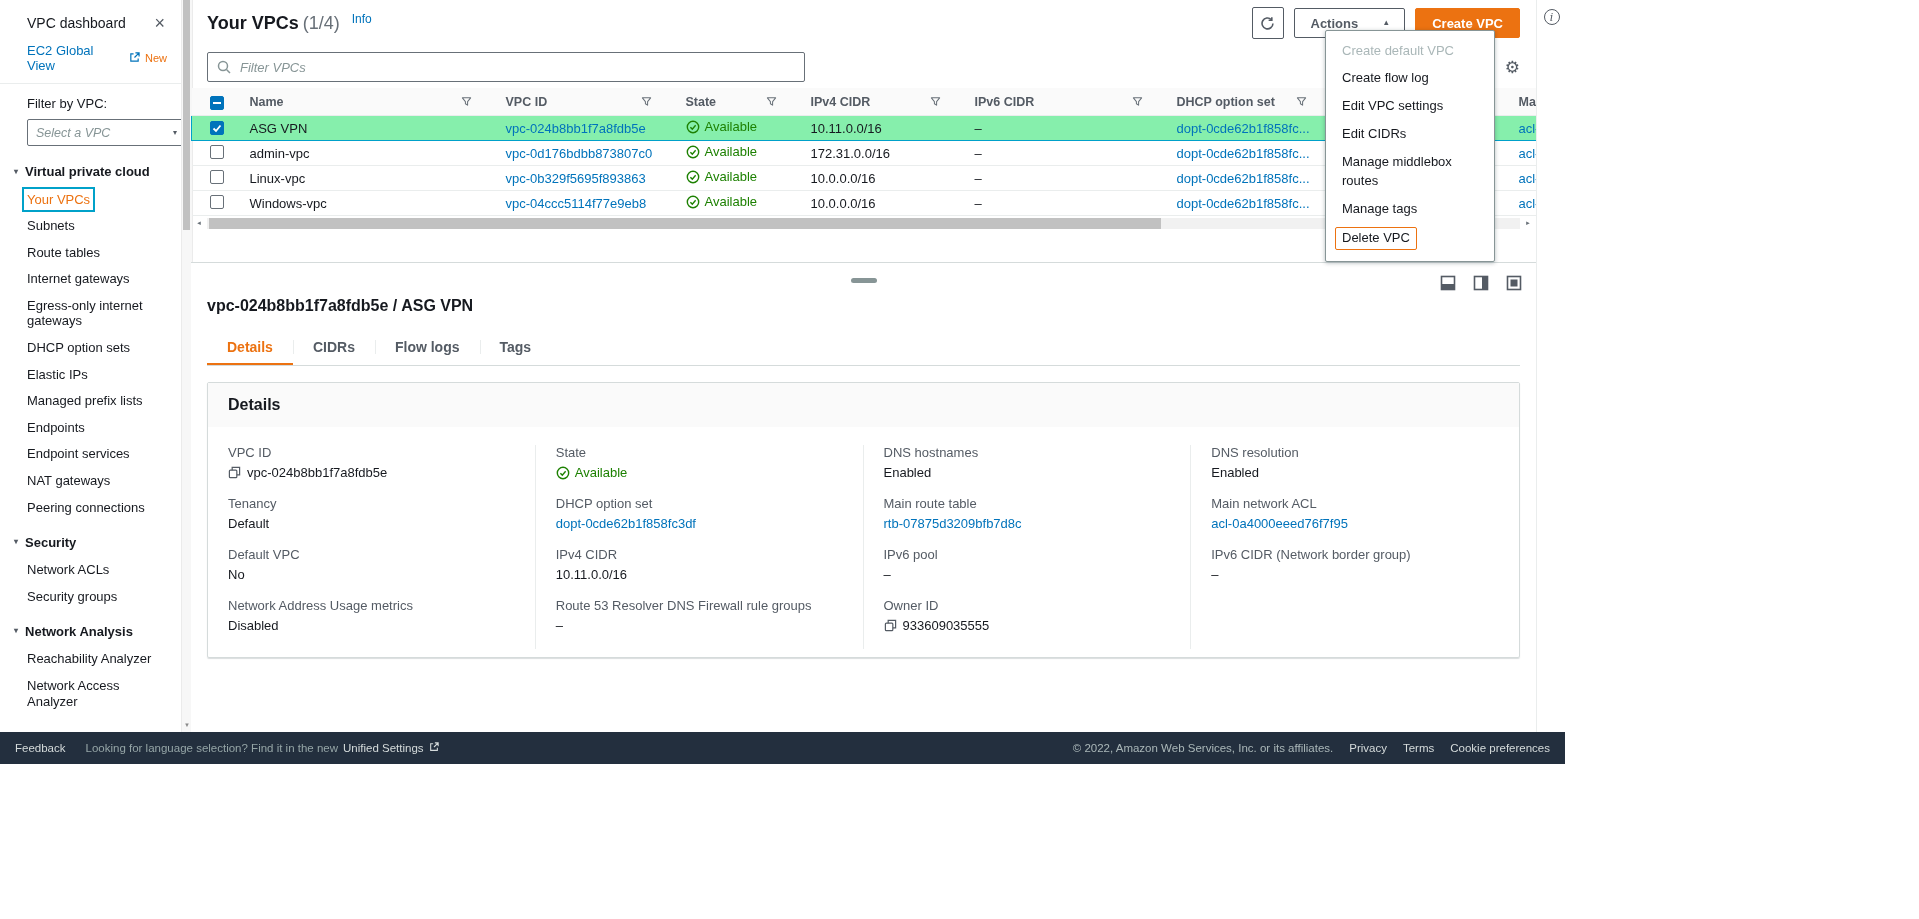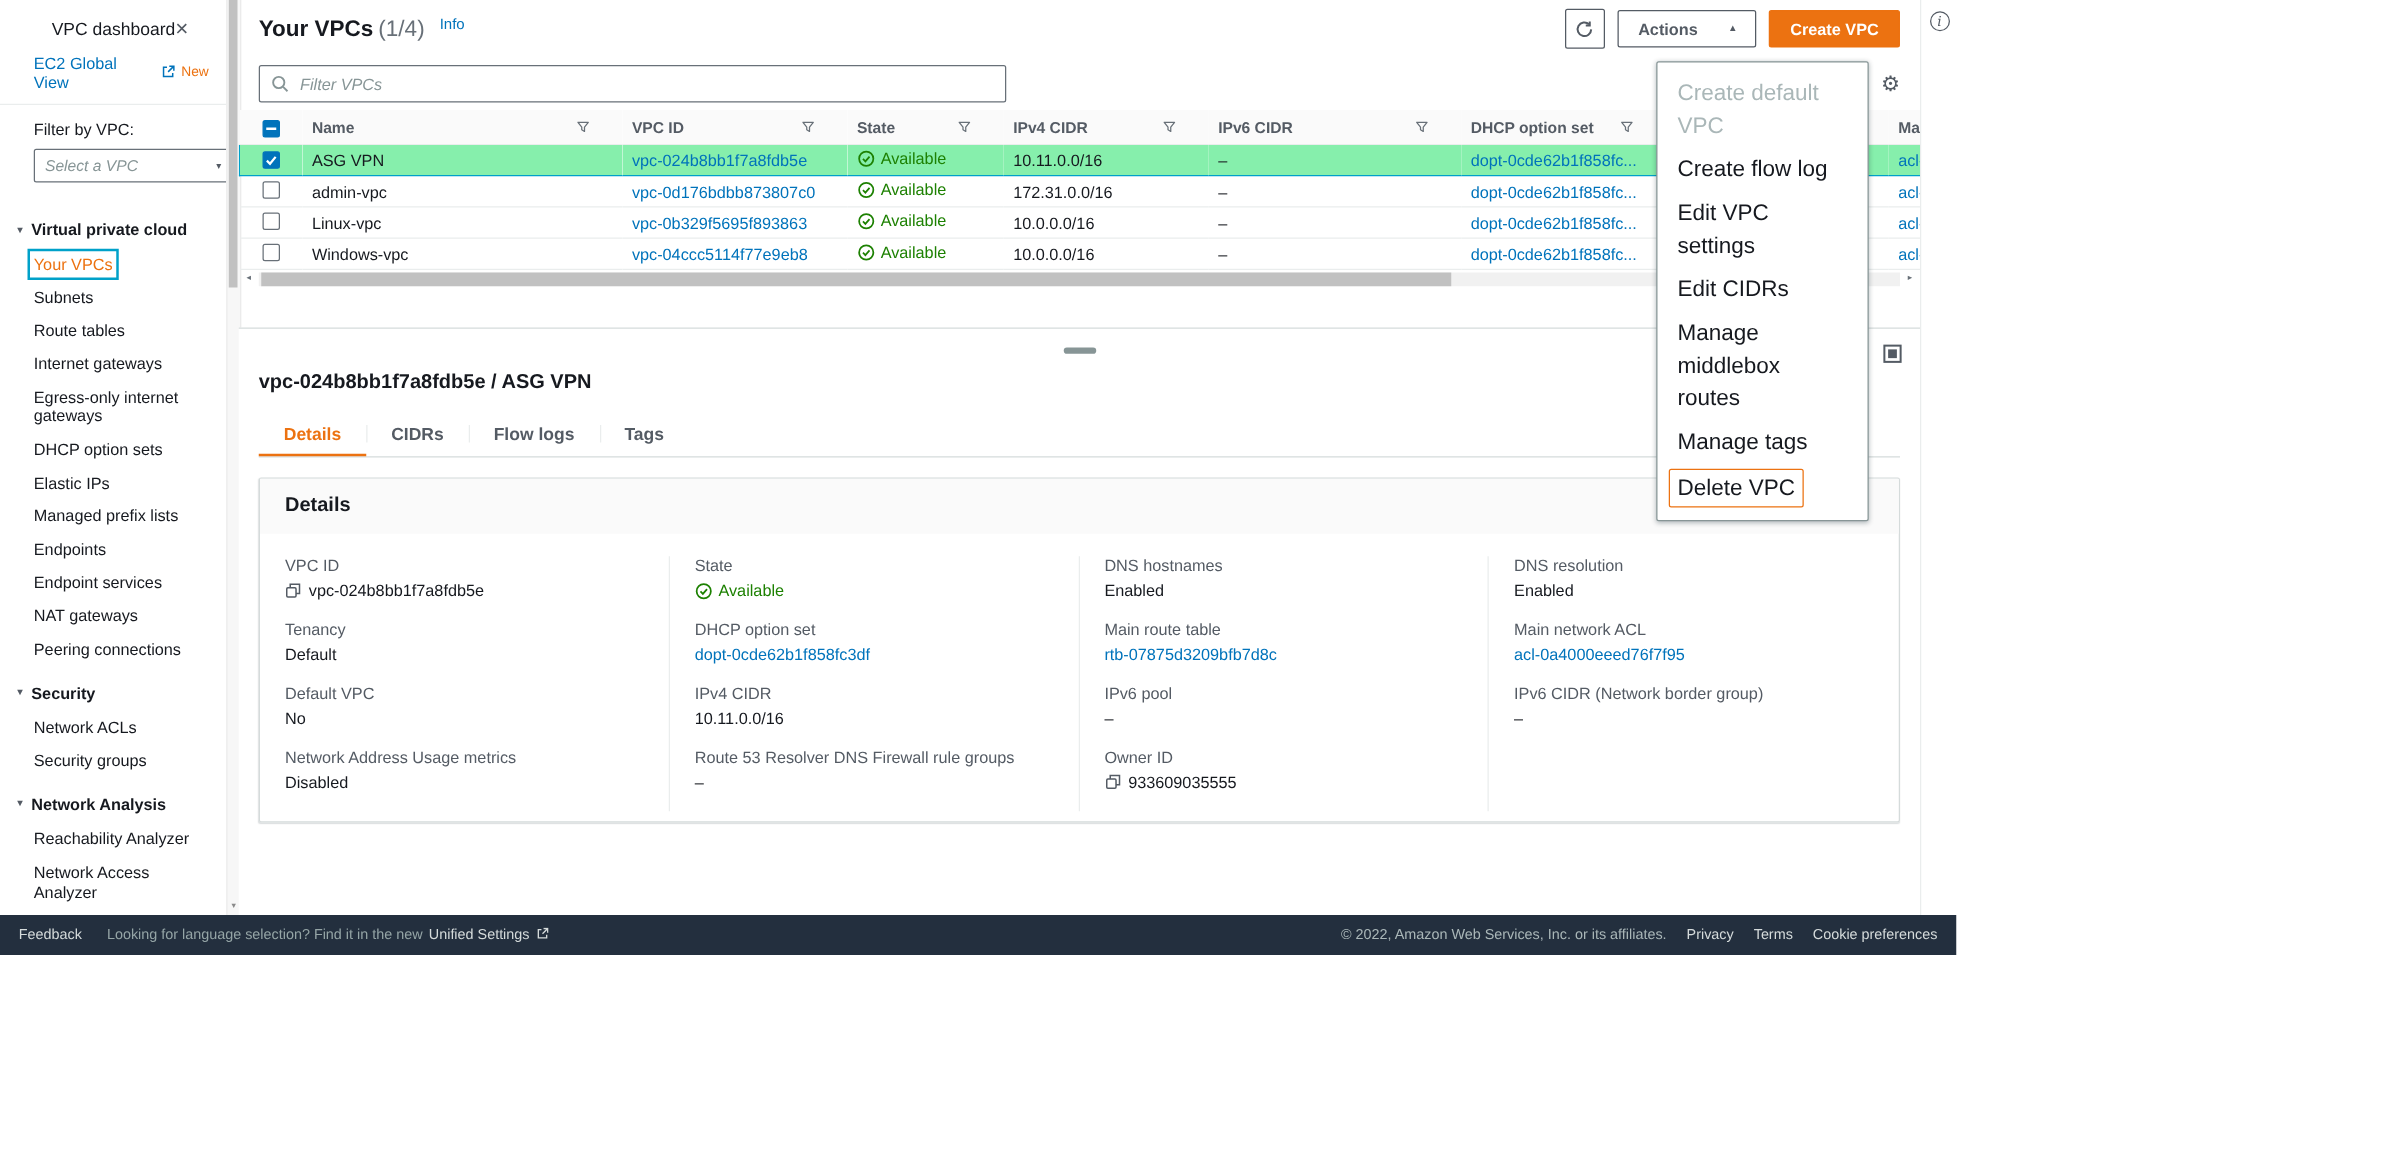--- a/index.html
+++ b/index.html
@@ -4,28 +4,28 @@
 <style>
   html,body{margin:0;padding:0}
   body{width:1919px;height:919px;position:relative;overflow:hidden;background:#fff;
        font-family:"Liberation Sans",sans-serif;color:#16191f;font-size:13px}
   a{text-decoration:none}
   .lnk{color:#0073bb;cursor:pointer}
   .console{position:absolute;left:0;top:0;width:1565px;height:751px;background:#fff}
 
   
   .sidebar{position:absolute;left:0;top:0;width:181px;height:732px;background:#fff;overflow:hidden}
-  .sb-head{display:flex;align-items:center;justify-content:center;padding:14px 16px 4px 27px;font-size:14px}
+  .sb-head{display:flex;align-items:center;justify-content:space-between;padding:14px 16px 4px 27px;font-size:14px}
   .close-x{font-size:18px;color:#545b64;line-height:1;cursor:pointer}
   .sb-ec2{display:flex;align-items:center;gap:5px;padding:7px 14px 10px 27px}
   .ext-ic{color:#0073bb}
   .new-badge{color:#ec7211;font-size:11px}
   .sb-divider{border-top:1px solid #eaeded;margin:0 0 10px 0}
   .sb-filter-label{padding:2px 27px 8px}
-  .sb-select{margin:0 14px 16px 27px;width:141px;height:25px;border:1px solid #687078;border-radius:2px;
+  .sb-select{margin:0 14px 4px 27px;width:141px;height:25px;border:1px solid #687078;border-radius:2px;
              display:flex;align-items:center;justify-content:space-between;padding:0 8px;background:#fff;cursor:pointer}
   .sb-select .ph{font-style:italic;color:#879596;font-size:12.5px}
   .caret{font-size:8px;color:#545b64;line-height:1}
   .sb-section{display:flex;align-items:center;gap:7px;padding:14px 14px 7px;font-weight:700;cursor:pointer}
   .sb-item{padding:5.5px 18px 5.5px 27px;line-height:1.2;cursor:pointer;color:#16191f}
   .sb-item.active{color:#ec7211}
   .sb-item.active .boxed{outline:2px solid #00a1c9;outline-offset:3px}
 
   .sb-scroll{position:absolute;left:181px;top:0;width:10px;height:732px;background:#f7f7f7;border-left:1px solid #ebebeb;border-right:1px solid #ebebeb}
   .sb-thumb{position:absolute;left:1px;top:0;width:7px;height:230px;background:#c1c1c1;cursor:pointer}
@@ -67,22 +67,22 @@
       justify-content:center;background:#fff;cursor:pointer;box-sizing:border-box}
   .cb.on{background:#0073bb;border-color:#0073bb}
   .dash-ind{width:8px;height:2px;background:#fff}
 
   .hscroll{position:absolute;left:191px;top:216px;width:1345px;height:14px;display:flex;align-items:center}
   .hs-arrow{width:16px;text-align:center;font-size:6px;color:#687078;cursor:pointer}
   .hs-track{flex:1;height:11px;background:#f1f1f1;position:relative}
   .hs-thumb{position:absolute;left:2px;top:0;height:11px;width:952px;background:#c1c1c1;cursor:pointer}
 
   
-  .menu{position:absolute;left:1325px;top:49px;width:168px;background:#fff;border:1px solid #879596;border-radius:2px;
-        box-shadow:0 1px 4px rgba(0,28,36,.3);z-index:60;padding:6px 0;font-size:18px}
+  .menu{position:absolute;left:1325px;top:30px;width:168px;background:#fff;border:1px solid #879596;border-radius:2px;
+        box-shadow:0 1px 4px rgba(0,28,36,.3);z-index:60;padding:6px 0;font-size:13px}
   .menu-item{padding:4.5px 16px;color:#16191f;cursor:pointer;line-height:1.45}
   .menu-item.disabled{color:#aab7b8;cursor:default}
   .menu-item.hl span{display:inline-block;border:1px solid #ec7211;border-radius:2px;padding:1px 6px;margin-left:-7px}
 
   
   .split{position:absolute;left:191px;top:262px;width:1345px;height:470px;background:#fff;border-top:1px solid #d5dbdb}
   .drag{position:absolute;left:50%;top:15px;transform:translateX(-50%);width:26px;height:5px;border-radius:2.5px;background:#879596;cursor:row-resize}
   .layout-ics{position:absolute;right:14px;top:12px;display:flex;gap:17px;color:#545b64}
   .layout-ics span{cursor:pointer;display:inline-flex}
   .sp-title{padding:34px 16px 0;font-size:16px;font-weight:700}

